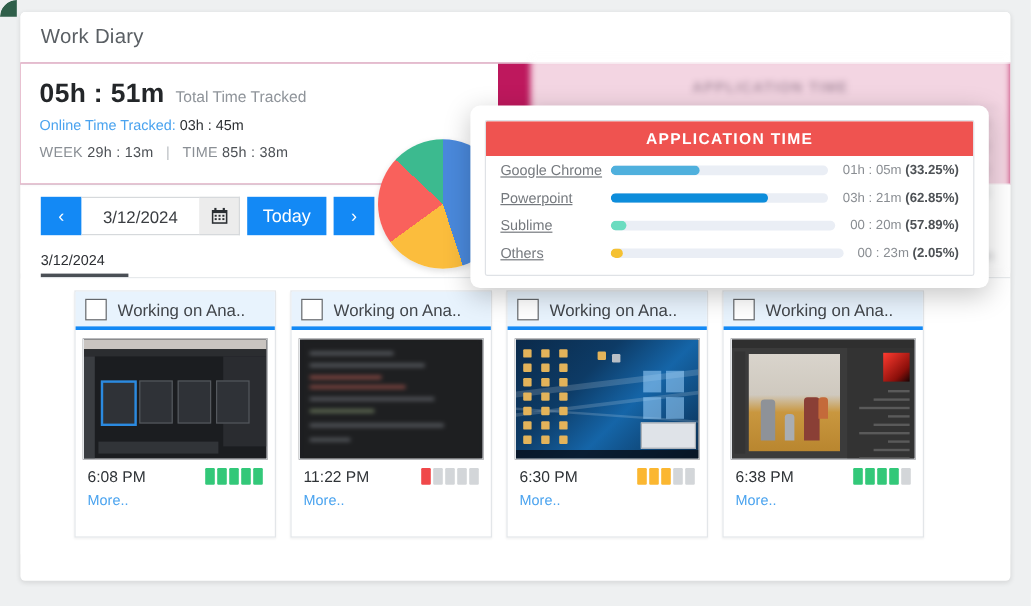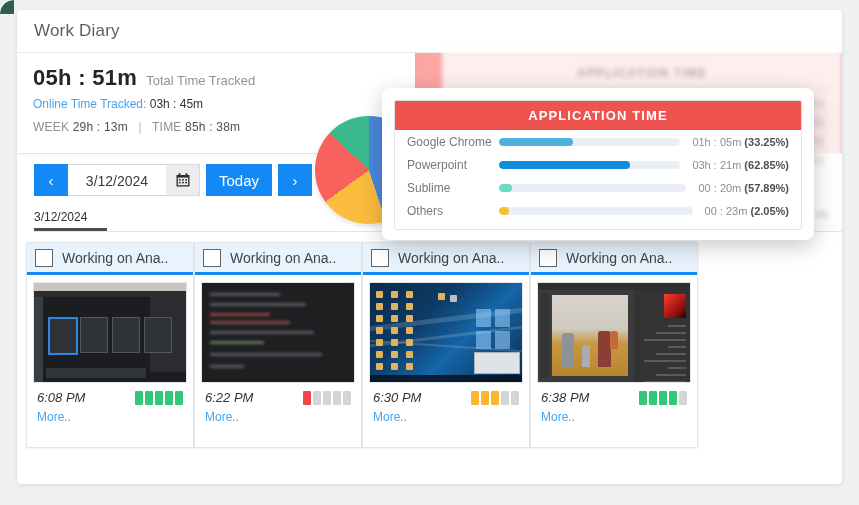--- a/index.html
+++ b/index.html
@@ -28,21 +28,21 @@
   
   .titlebar{
     height:42px;background:#ffffff;
     display:flex;align-items:center;
     padding-left:17px;box-sizing:border-box;
   }
   .titlebar .title{font-size:17px;color:#5a5f64;letter-spacing:.2px;}
 
   
   .summary-wrap{
-    position:relative;height:100px;background:#fca5a5;
+    position:relative;height:100px;background:#be185d;
     border-top:1px solid #eceef0;border-bottom:1px solid #eceef0;
   }
   .summary-card{
     position:absolute;left:0px;top:0px;width:398px;height:100px;
     background:#ffffff;box-sizing:border-box;
     padding:12px 0 0 16px;
     box-shadow:0 1px 3px rgba(0,0,0,.07);
   }
   .total-row{display:flex;align-items:baseline;gap:9px;}
   .total-big{font-size:22px;font-weight:bold;color:#232629;letter-spacing:.3px;}
@@ -78,36 +78,36 @@
   }
   .apptime-bg .bg-foot{
     position:absolute;right:14px;bottom:6px;font-size:11px;color:#9b9fa4;
   }
   .apptime-bg .bg-dash{
     position:absolute;right:32px;bottom:30px;width:12px;height:3px;background:#7f8489;
   }
 
   
   .popup{
-    position:absolute;left:382px;top:88px;width:432px;height:152px;
+    position:absolute;left:392px;top:88px;width:432px;height:152px;
     background:#ffffff;border-radius:8px;
     box-shadow:0 6px 22px rgba(0,0,0,.22);
     z-index:40;padding:12px;box-sizing:border-box;
   }
   .popup-inner{border:1px solid #dfe2e6;border-radius:2px;overflow:hidden;height:100%;}
   .popup-head{
     background:#ef5350;color:#ffffff;text-align:center;
     font-size:13px;font-weight:bold;letter-spacing:1.1px;
     padding:7px 0 7px 0;
   }
   .pop-row{
     display:flex;align-items:center;
     padding:0 12px;height:23px;
   }
-  .pop-name{width:92px;font-size:12px;color:#75797e;}
+  .pop-name{width:92px;font-size:12px;color:#75797e;text-decoration:underline;}
   .pop-track{
     flex:1;height:8px;border-radius:5px;background:#eaeef5;
     margin-right:12px;overflow:hidden;
   }
   .pop-fill{height:100%;border-radius:5px;}
   .pop-val{font-size:11px;color:#8a8e93;white-space:nowrap;}
   .pop-val b{color:#4d5155;font-weight:bold;}
 
   
   .datebar{
@@ -158,21 +158,21 @@
     position:absolute;left:18px;top:98px;font-size:11px;color:#53575c;
   }
   .time-check{
     position:absolute;left:78px;top:92px;width:17px;height:17px;
     border:1px solid #9a9ea3;background:#fff;cursor:pointer;
   }
   .v-rule{
     position:absolute;left:100px;top:6px;width:1px;height:215px;background:#3c4046;
   }
   .cards{
-    flex:1;display:flex;gap:0;padding:10px 12px 0 9px;box-sizing:border-box;
+    flex:1;display:flex;gap:12px;padding:10px 12px 0 9px;box-sizing:border-box;margin-left:36px;
   }
   .card{
     width:168px;background:#fff;border:1px solid #e3e6e9;
     box-shadow:0 1px 2px rgba(0,0,0,.06);
     display:flex;flex-direction:column;height:206px;box-sizing:border-box;
   }
   .card-head{
     background:#e8f3fd;border-bottom:3px solid #1389f5;
     display:flex;align-items:center;gap:9px;
     padding:6px 8px;box-sizing:border-box;height:32px;
@@ -181,23 +181,22 @@
     width:16px;height:16px;border:1px solid #62666b;background:#fff;
     flex:none;cursor:pointer;
   }
   .card-title{font-size:14px;color:#41454a;white-space:nowrap;overflow:hidden;}
   .thumb{
     margin:7px auto 0 auto;width:152px;height:99px;
     border:1px solid #e4e7ea;overflow:hidden;position:relative;
     background:#1d1f22;
   }
   .card-foot{
-    display:flex;align-items:flex-end;justify-content:space-between;
+    display:flex;align-items:flex-start;justify-content:space-between;
     padding:7px 10px 0 10px;
-    font-style:italic;
   }
   .card-time{font-size:13px;color:#2f3337;}
   .bars{display:flex;gap:2px;}
   .bar{width:8px;height:14px;border-radius:1px;}
   .more{
     padding:5px 10px 0 10px;font-size:12px;color:#4aa3ef;cursor:pointer;
   }
 
   
   .tb-excel{position:absolute;inset:0;background:#1b1d20;}
@@ -356,21 +355,21 @@
                 <div class="ln " style="top:20px;width:96px"></div>
                 <div class="ln r" style="top:30px;width:60px"></div>
                 <div class="ln r" style="top:38px;width:80px"></div>
                 <div class="ln " style="top:48px;width:104px"></div>
                 <div class="ln g" style="top:58px;width:54px"></div>
                 <div class="ln " style="top:70px;width:112px"></div>
                 <div class="ln " style="top:82px;width:34px"></div>
               </div>
             </div>
        <div class="card-foot">
-         <div class="card-time">6:22 PM</div>
+         <div class="card-time">11:22 PM</div>
          <div class="bars">
                 <div class="bar" style="background:#f0484a"></div>
                 <div class="bar" style="background:#d3d6d9"></div>
                 <div class="bar" style="background:#d3d6d9"></div>
                 <div class="bar" style="background:#d3d6d9"></div>
                 <div class="bar" style="background:#d3d6d9"></div>
               </div>
        </div>
        <div class="more">More..</div>
           </div>

